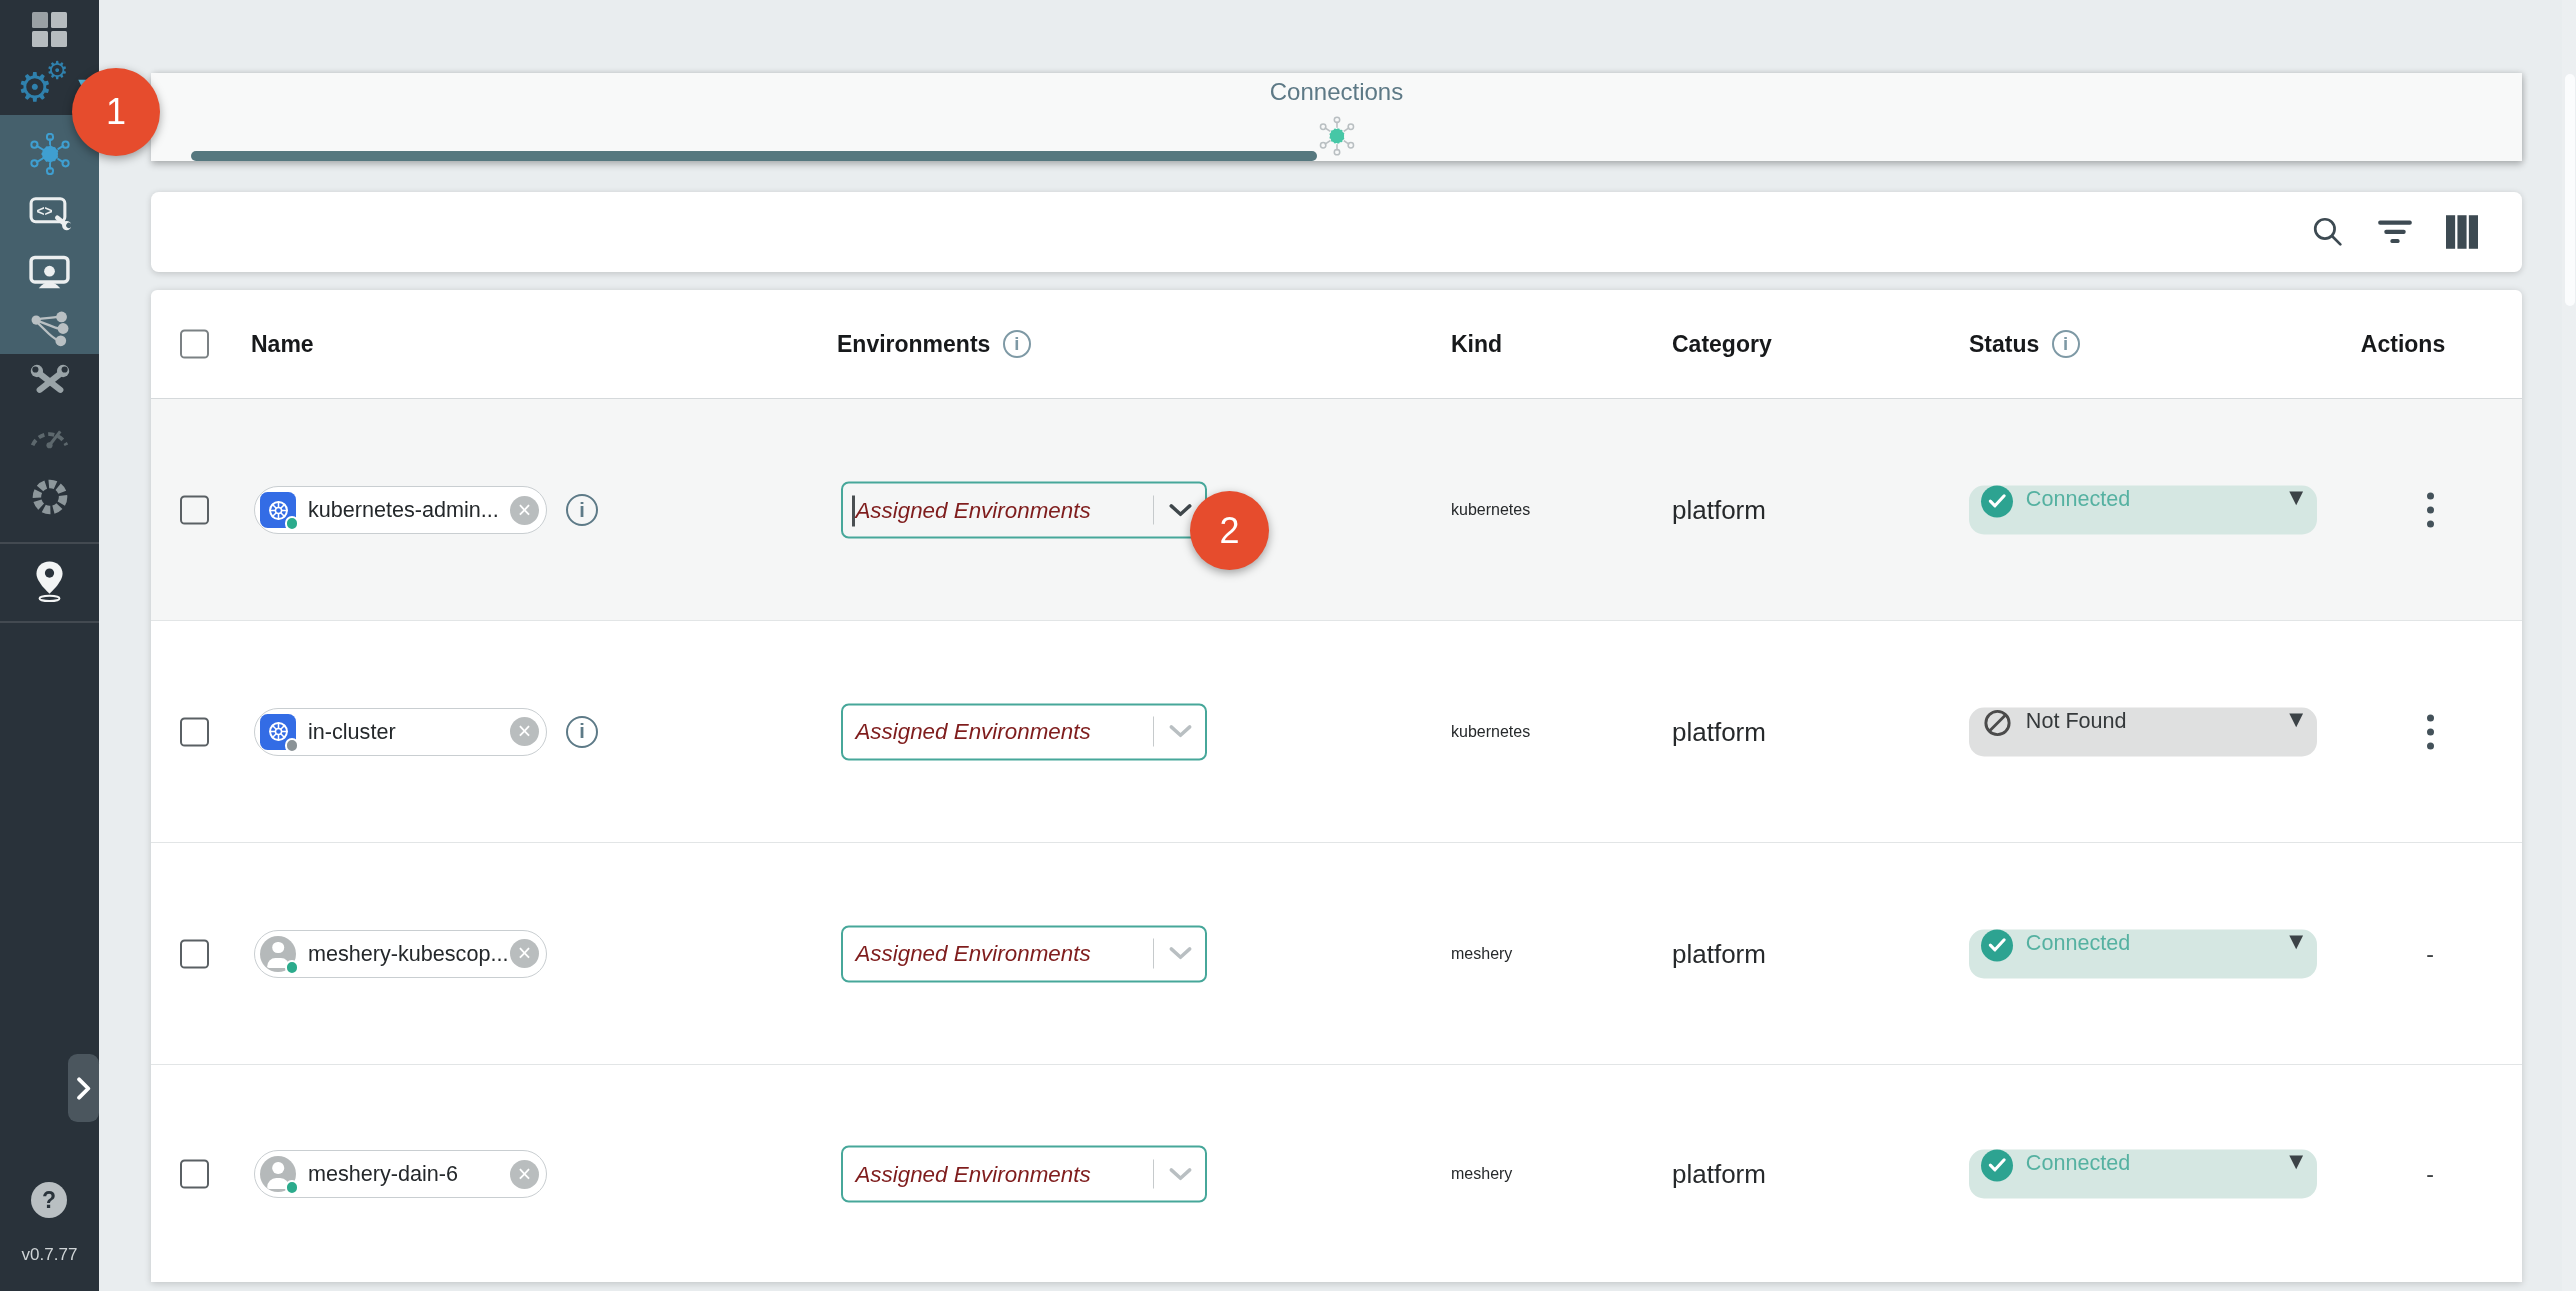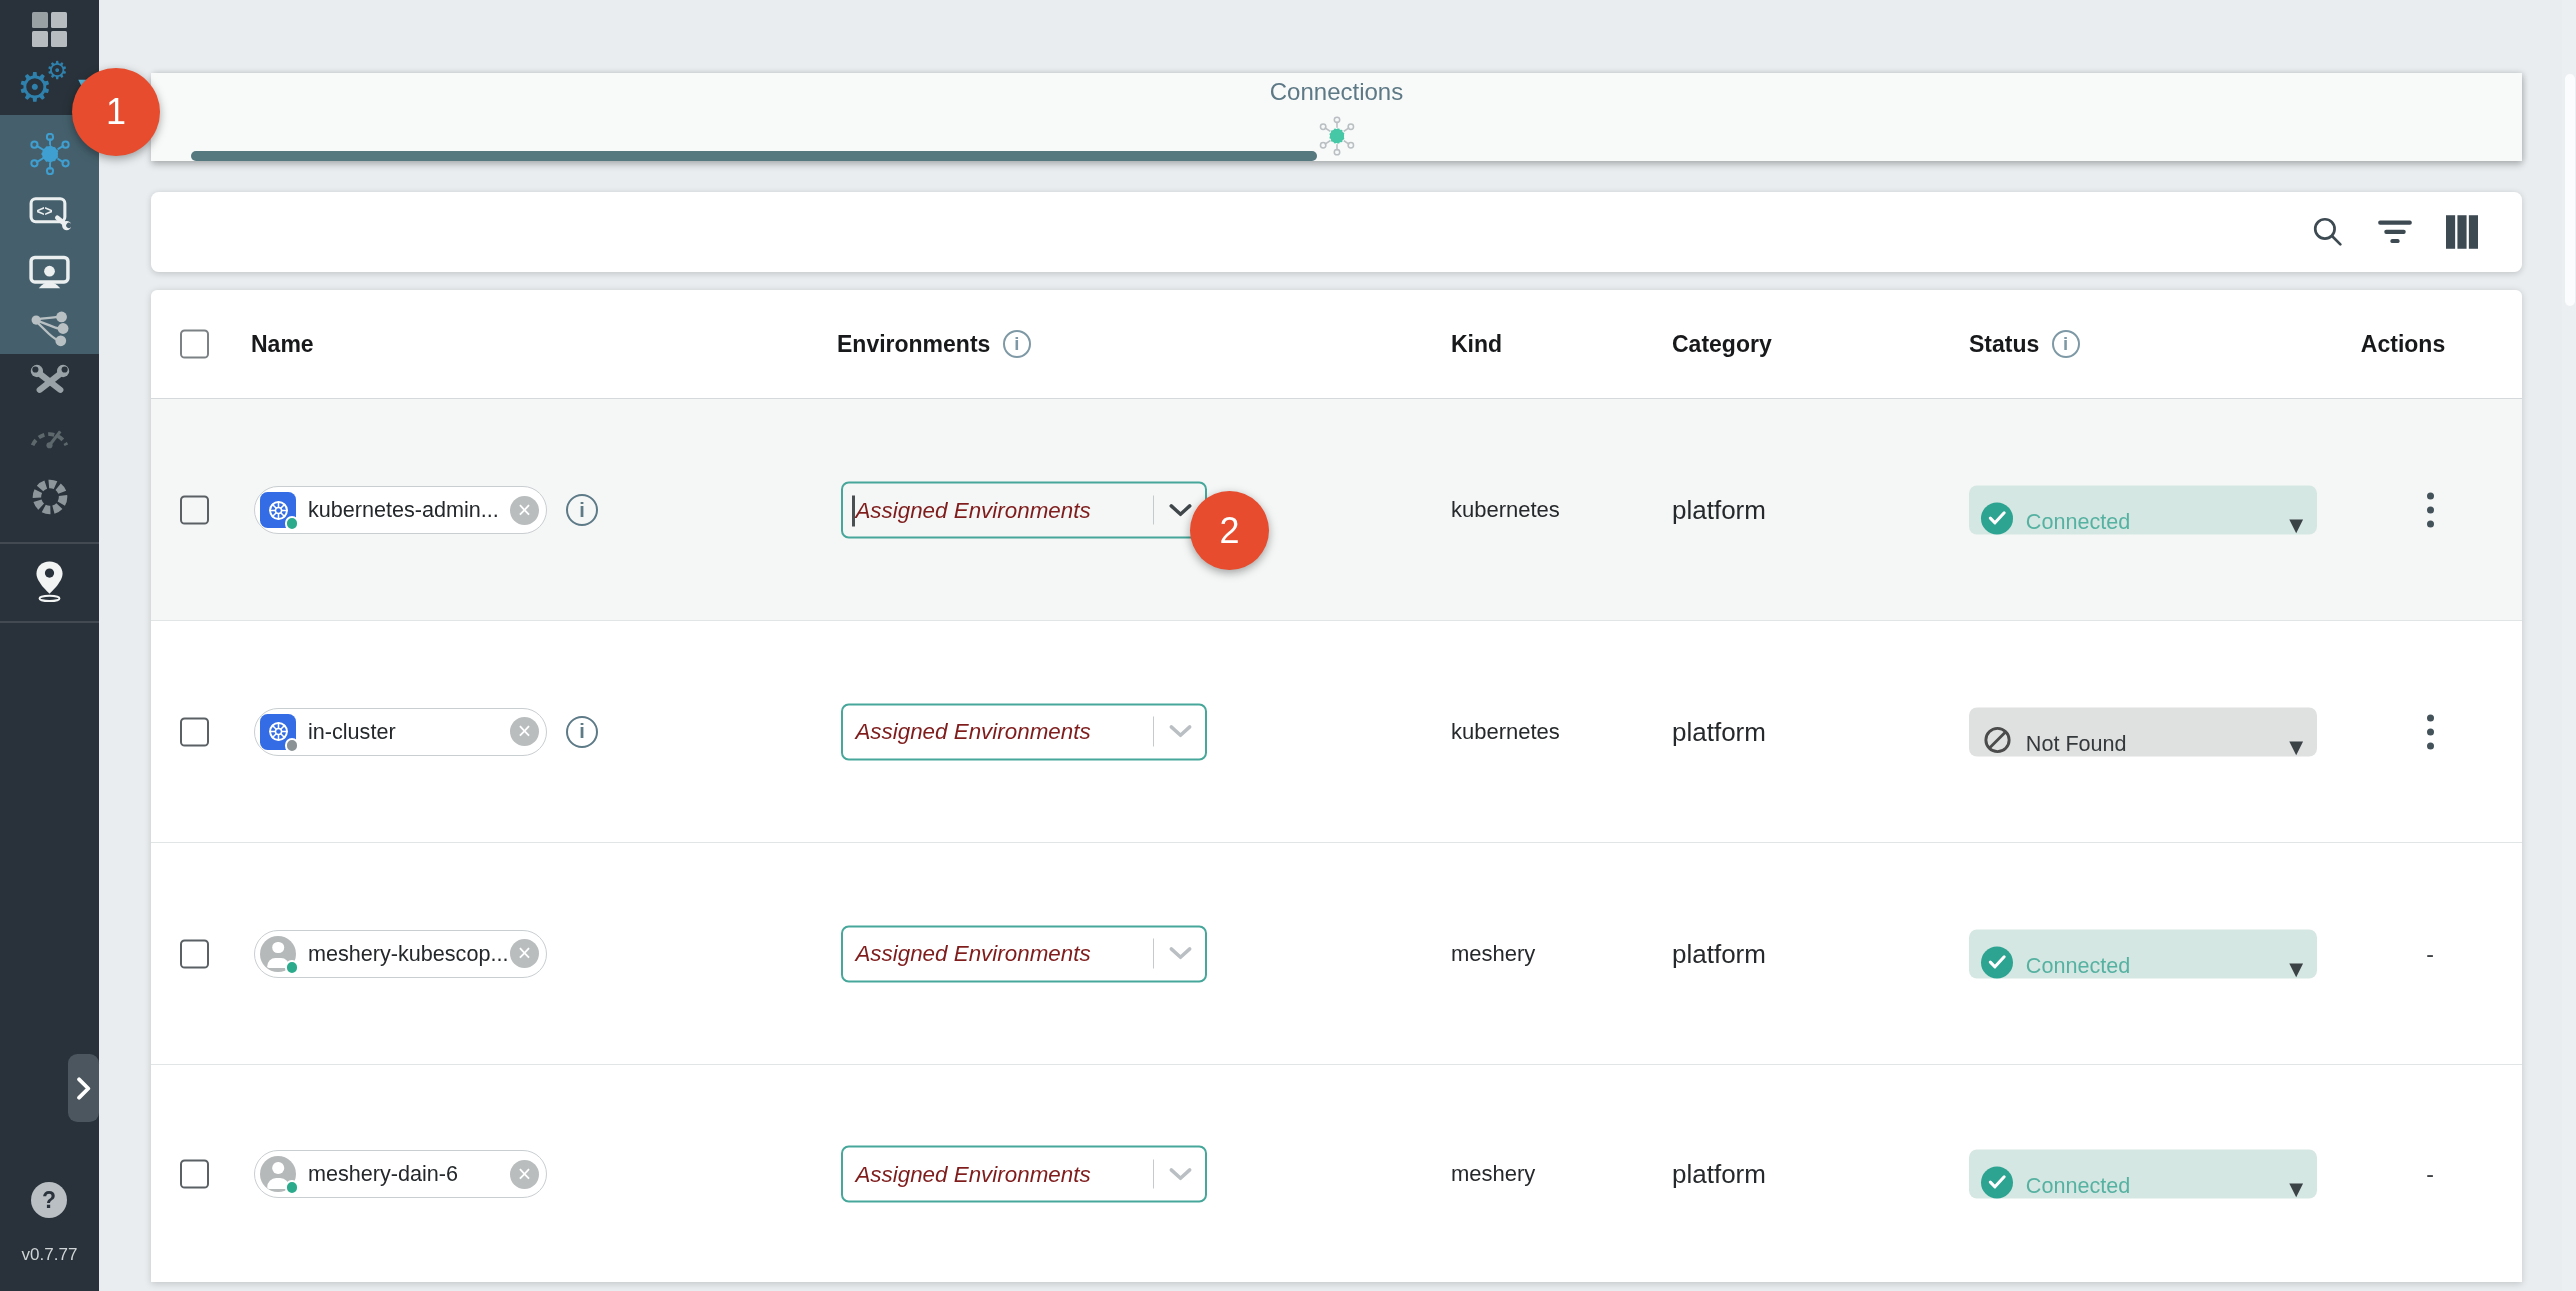--- a/index.html
+++ b/index.html
@@ -68,24 +68,24 @@
   .chip-label { margin-left:11.6px; font-size:21.6px; color:#24282b; white-space:nowrap; overflow:hidden; }
   .chip-x { margin-left:auto; margin-right:7px; width:29px; height:29px; flex:0 0 auto; border-radius:50%; background:#b9bdbe; color:#fff; font-size:23px; line-height:1; display:flex; align-items:center; justify-content:center; cursor:pointer; }
   .info-row { position:absolute; left:415px; top:50%; transform:translateY(-50%); width:32px; height:32px; border:2.3px solid #5d7a87; color:#5d7a87; font-size:20px; cursor:pointer; }
 
   .envsel { position:absolute; left:690px; top:50%; transform:translateY(-50%); width:366px; height:57px; border:2.3px solid #47a79a; border-radius:7.7px; cursor:pointer; }
   .envsel .ph { position:absolute; left:12.4px; top:50%; transform:translateY(-50%); font-size:22.4px; color:#7f1d1d; white-space:nowrap;font-style:italic; }
   .envsel .sel-div { position:absolute; right:51px; top:11.6px; bottom:11.6px; width:1.5px; background:#c6cacc; }
   .envsel .sel-caret { position:absolute; right:12.4px; top:50%; transform:translateY(-50%); }
   .envsel .cursor { position:absolute; left:9.3px; top:12.4px; width:2.3px; height:31px; background:#4a4f52; }
 
-  .kind { position:absolute; left:1300px; top:50%; transform:translateY(-50%); font-size:22px; color:#26292b; }
+  .kind { position:absolute; left:1300px; top:50%; transform:translateY(-50%); font-size:16px; color:#26292b; }
   .cat  { position:absolute; left:1521px; top:50%; transform:translateY(-50%); font-size:26px; color:#26292b; }
 
-  .stchip { position:absolute; left:1818px; top:50%; transform:translateY(-50%); width:348px; height:49px; border-radius:8px; display:flex; align-items:flex-end; cursor:pointer; }
+  .stchip { position:absolute; left:1818px; top:50%; transform:translateY(-50%); width:348px; height:49px; border-radius:15px; display:flex; align-items:flex-start; cursor:pointer; }
   .stchip.connected { background:#d5e7e2; }
   .stchip.notfound { background:#dfe0e0; }
   .st-icon { width:32px; height:32px; margin-left:12.4px; flex:0 0 auto; display:flex; align-items:center; justify-content:center; }
   .stchip.connected .st-icon { background:#2da391; border-radius:50%; }
   .st-label { margin-left:12.4px; font-size:21.6px; }
   .stchip.connected .st-label { color:#55b1a1; }
   .stchip.notfound .st-label { color:#35393b; }
   .st-caret { margin-left:auto; margin-right:14px; font-size:18px; color:#3c4347; font-family:"DejaVu Sans",sans-serif; }
 
   .dots { position:absolute; left:2262px; top:50%; transform:translateY(-50%); width:34px; display:flex; flex-direction:column; align-items:center; gap:7px; cursor:pointer; }

